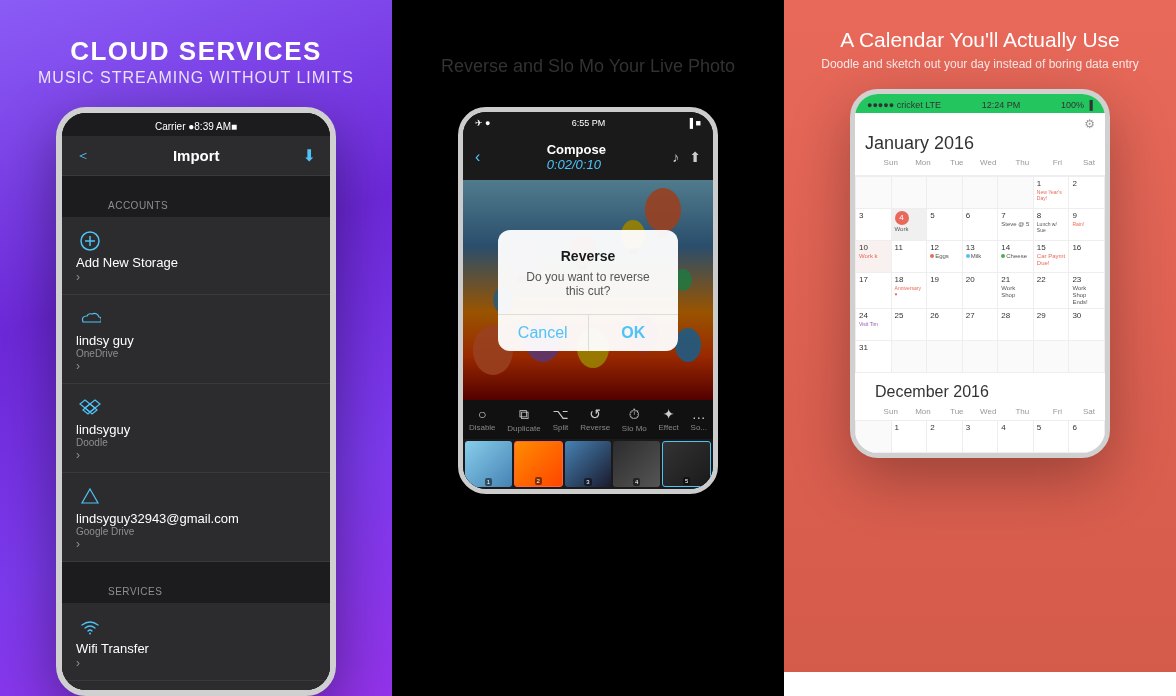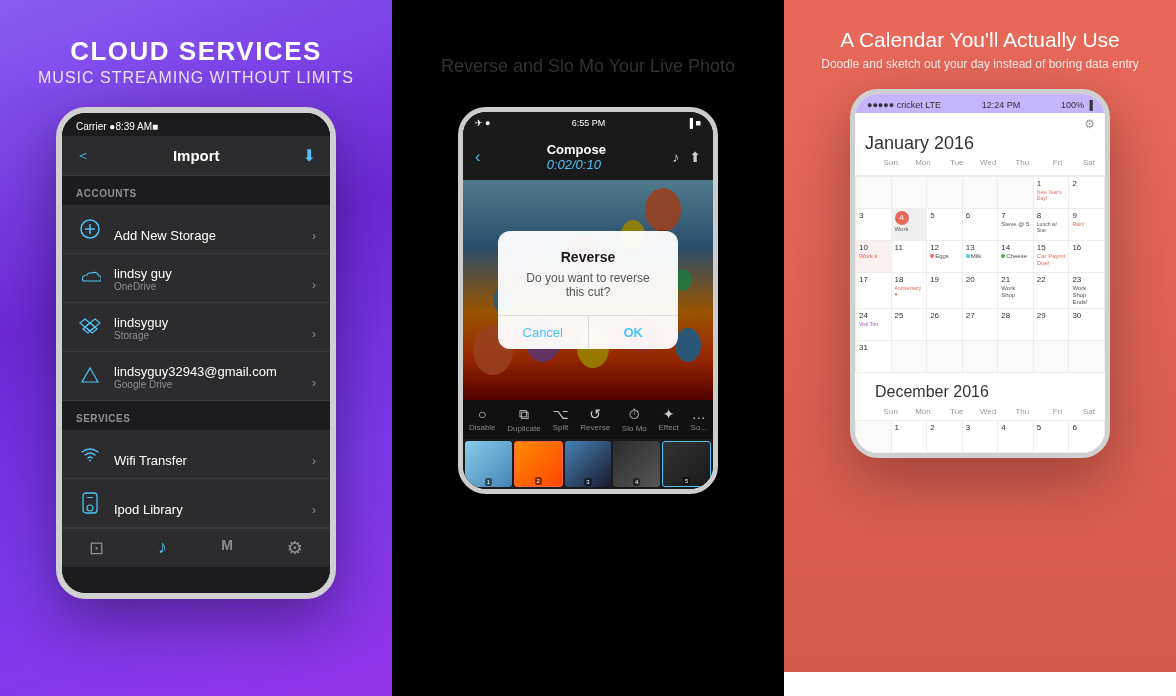--- a/index.html
+++ b/index.html
@@ -53,21 +53,21 @@
       position: relative;
       box-shadow: 0 20px 60px rgba(0,0,0,0.4);
     }
     .phone-screen-1 {
       background: #1c1c1e;
       min-height: 480px;
     }
     .phone-status-bar {
       background: #1c1c1e;
       display: flex;
-      justify-content: flex-start;
+      justify-content: center;
       align-items: center;
       padding: 8px 14px 4px;
       font-size: 10px;
       color: white;
     }
     .phone-nav-bar {
       background: #2c2c2e;
       display: flex;
       align-items: center;
       justify-content: space-between;
@@ -79,31 +79,33 @@
       font-size: 15px;
       font-weight: 600;
     }
     .phone-nav-icon {
       color: #4FC3F7;
       font-size: 16px;
     }
     .section-header {
       color: #8E8E93;
       font-size: 10px;
-      font-weight: 700;
+      font-weight: 400;
       letter-spacing: 0.5px;
-      padding: 12px 14px 6px;
+      padding: 24px 14px 6px;
       text-transform: uppercase;
+      margin-left: 32px;
     }
     .list-item {
       display: flex;
-      align-items: flex-end;
+      align-items: flex-start;
       padding: 10px 14px;
       border-bottom: 1px solid #3a3a3c;
       background: #2c2c2e;
+      flex-direction: column;
     }
     .list-item-icon {
       width: 28px;
       height: 28px;
       display: flex;
       align-items: center;
       justify-content: center;
       margin-right: 10px;
       flex-shrink: 0;
     }
@@ -216,21 +218,21 @@
       margin-bottom: 16px;
     }
     .dialog-buttons {
       display: flex;
       border-top: 1px solid #ddd;
       margin: 0 -20px -12px;
     }
     .dialog-btn {
       flex: 1;
       padding: 9px;
-      font-size: 13px;
+      font-size: 16px;
       text-align: center;
       cursor: pointer;
     }
     .dialog-btn.cancel { color: #4FC3F7; border-right: 1px solid #ddd; }
     .dialog-btn.ok { color: #4FC3F7; font-weight: 600; }
     .video-toolbar {
       background: #111;
       display: flex;
       justify-content: space-around;
       padding: 6px 0;
@@ -297,21 +299,21 @@
     }
     .phone-mockup-3 {
       width: 260px;
       background: white;
       border-radius: 28px;
       border: 5px solid #d0d0d0;
       overflow: hidden;
       box-shadow: 0 20px 60px rgba(0,0,0,0.3);
     }
     .cal-status-bar {
-      background: #c4b5fd;
+      background: #22c55e;
       display: flex;
       justify-content: space-between;
       align-items: center;
       padding: 6px 12px 3px;
       font-size: 9px;
       color: #333;
     }
     .cal-header {
       background: white;
       padding: 4px 10px 6px;
@@ -433,21 +435,21 @@
           <svg width="22" height="20" viewBox="0 0 22 20">
               <polygon points="6,2 11,6 6,10 1,6" fill="none" stroke="#4FC3F7" stroke-width="1.2"></polygon>
               <polygon points="16,2 21,6 16,10 11,6" fill="none" stroke="#4FC3F7" stroke-width="1.2"></polygon>
               <polygon points="6,10 11,14 16,10 11,6" fill="none" stroke="#4FC3F7" stroke-width="1.2"></polygon>
               <polygon points="4,12 9,16 11,14 6,10" fill="none" stroke="#4FC3F7" stroke-width="1.2"></polygon>
               <polygon points="18,12 13,16 11,14 16,10" fill="none" stroke="#4FC3F7" stroke-width="1.2"></polygon>
             </svg>
         </div>
         <div class="list-item-text">
           <div class="list-item-title">lindsyguy</div>
-          <div class="list-item-subtitle">Storage</div>
+          <div class="list-item-subtitle">Doodle</div>
         </div>
         <span class="list-item-chevron">›</span>
       </div>
 
       <div class="list-item">
         <div class="list-item-icon">
           <svg width="20" height="20" viewBox="0 0 20 20">
               <polygon points="10,2 18,16 2,16" fill="none" stroke="#4FC3F7" stroke-width="1.2"></polygon>
             </svg>
         </div>

